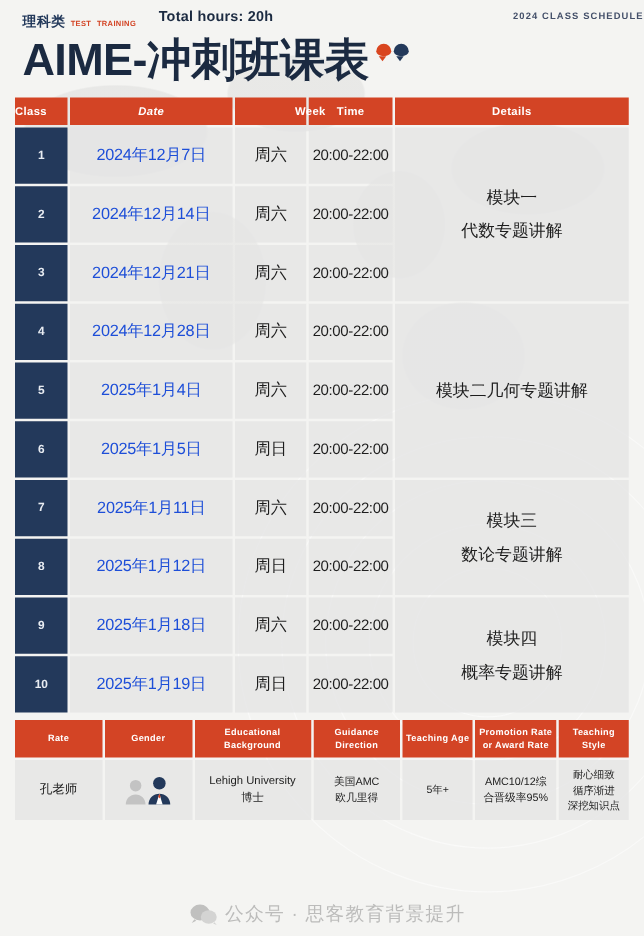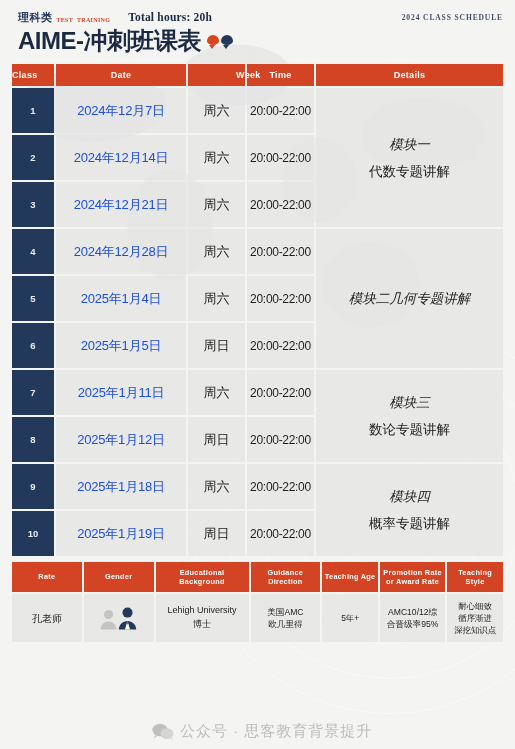--- a/index.html
+++ b/index.html
@@ -31,42 +31,41 @@
   }
   .bg-arcs span {
     position:absolute; border-radius:50%;
     border:1px solid rgba(255,255,255,.85);
     left:50%; top:50%; transform:translate(-50%,-50%);
   }
 
   
   .topbar {
     position:relative; z-index:3;
-    display:flex; align-items:center;
-    padding:8px 12px 0 18px;
-    font-family:Liberation Serif, serif;
+    display:flex; 
+    padding:8px 0 0 18px;
   }
   .brand { display:flex; align-items:center; gap:4px; }
   .brand-cn { font-size:11px; font-weight:700; color:#23395b; letter-spacing:.5px; }
   .brand-en { font-size:6px; font-weight:700; color:#d34425; line-height:6px; letter-spacing:.3px; }
   .total-hours {
     margin-left:18px; font-size:11.5px; font-weight:700; color:#1b2a41; letter-spacing:.2px;
   }
   .schedule-tag {
     margin-left:auto; font-size:7.5px; font-weight:700;
     color:#44506a; letter-spacing:.9px;
   }
 
   .title-row {
     position:relative; z-index:3;
     display:flex; align-items:flex-start; gap:6px;
     padding:2px 0 8px 18px;
   }
   .main-title {
-    font-size:24px; font-weight:800; color:#1b2a41;
+    font-size:36px; font-weight:800; color:#1b2a41;
     letter-spacing:-.5px; line-height:1.1; white-space:nowrap;
   }
   .bubbles { display:flex; gap:2px; margin-top:7px; }
   .bubble { width:12px; height:12px; position:relative; }
   .bubble i {
     display:block; width:12px; height:10px; border-radius:50% 50% 50% 50%/60% 60% 40% 40%;
   }
   .bubble i::after {
     content:""; position:absolute; left:2px; bottom:-2px;
     border-left:3px solid transparent; border-right:3px solid transparent;
@@ -79,35 +78,35 @@
   .sheet { position:relative; z-index:3; padding:0 10px; }
 
   table { border-collapse:separate; border-spacing:2px; width:100%; table-layout:fixed; }
 
   thead th {
     background:#d34425; color:#fff;
     font-size:9px; font-weight:700; letter-spacing:.3px;
     height:22px; text-align:center;
   }
   thead th.col-class { text-align:left; width:42px; }
-  thead th.col-date  { width:130px; }
+  thead th.col-date  { width:130px;font-style:italic; }
   thead th.col-week  { width:57px;padding-left:48px; }
   thead th.col-time  { width:67px; }
   thead th.col-det   { width:auto; }
 
   tbody td { background:rgba(228,228,228,.78); height:45px; text-align:center; vertical-align:middle; }
   td.idx {
     background:#23395b; color:#e8ecf2;
     font-size:9.5px; font-weight:600;
   }
   td.date { font-size:13px; letter-spacing:-.2px; color:#1d4ed8; }
   td.week { font-size:13px; color:#1d1d1d; }
   td.time { font-size:12px; color:#1d1d1d; letter-spacing:-.3px; }
   td.details { font-size:13.5px; line-height:2.0; color:#1d1d1d; }
-  td.details .d1 { display:block;font-style:italic; }
+  td.details .d1 { display:block; }
   td.details .d2 { display:block; }
 
   
   .tutor-wrap { display:flex; gap:2px; margin-top:2px; }
   .tutor-label {
     width:42px; background:#23395b; color:#fff;
     font-size:9px; font-weight:700;
     display:flex; align-items:center; justify-content:center;
     flex:none;
   }

